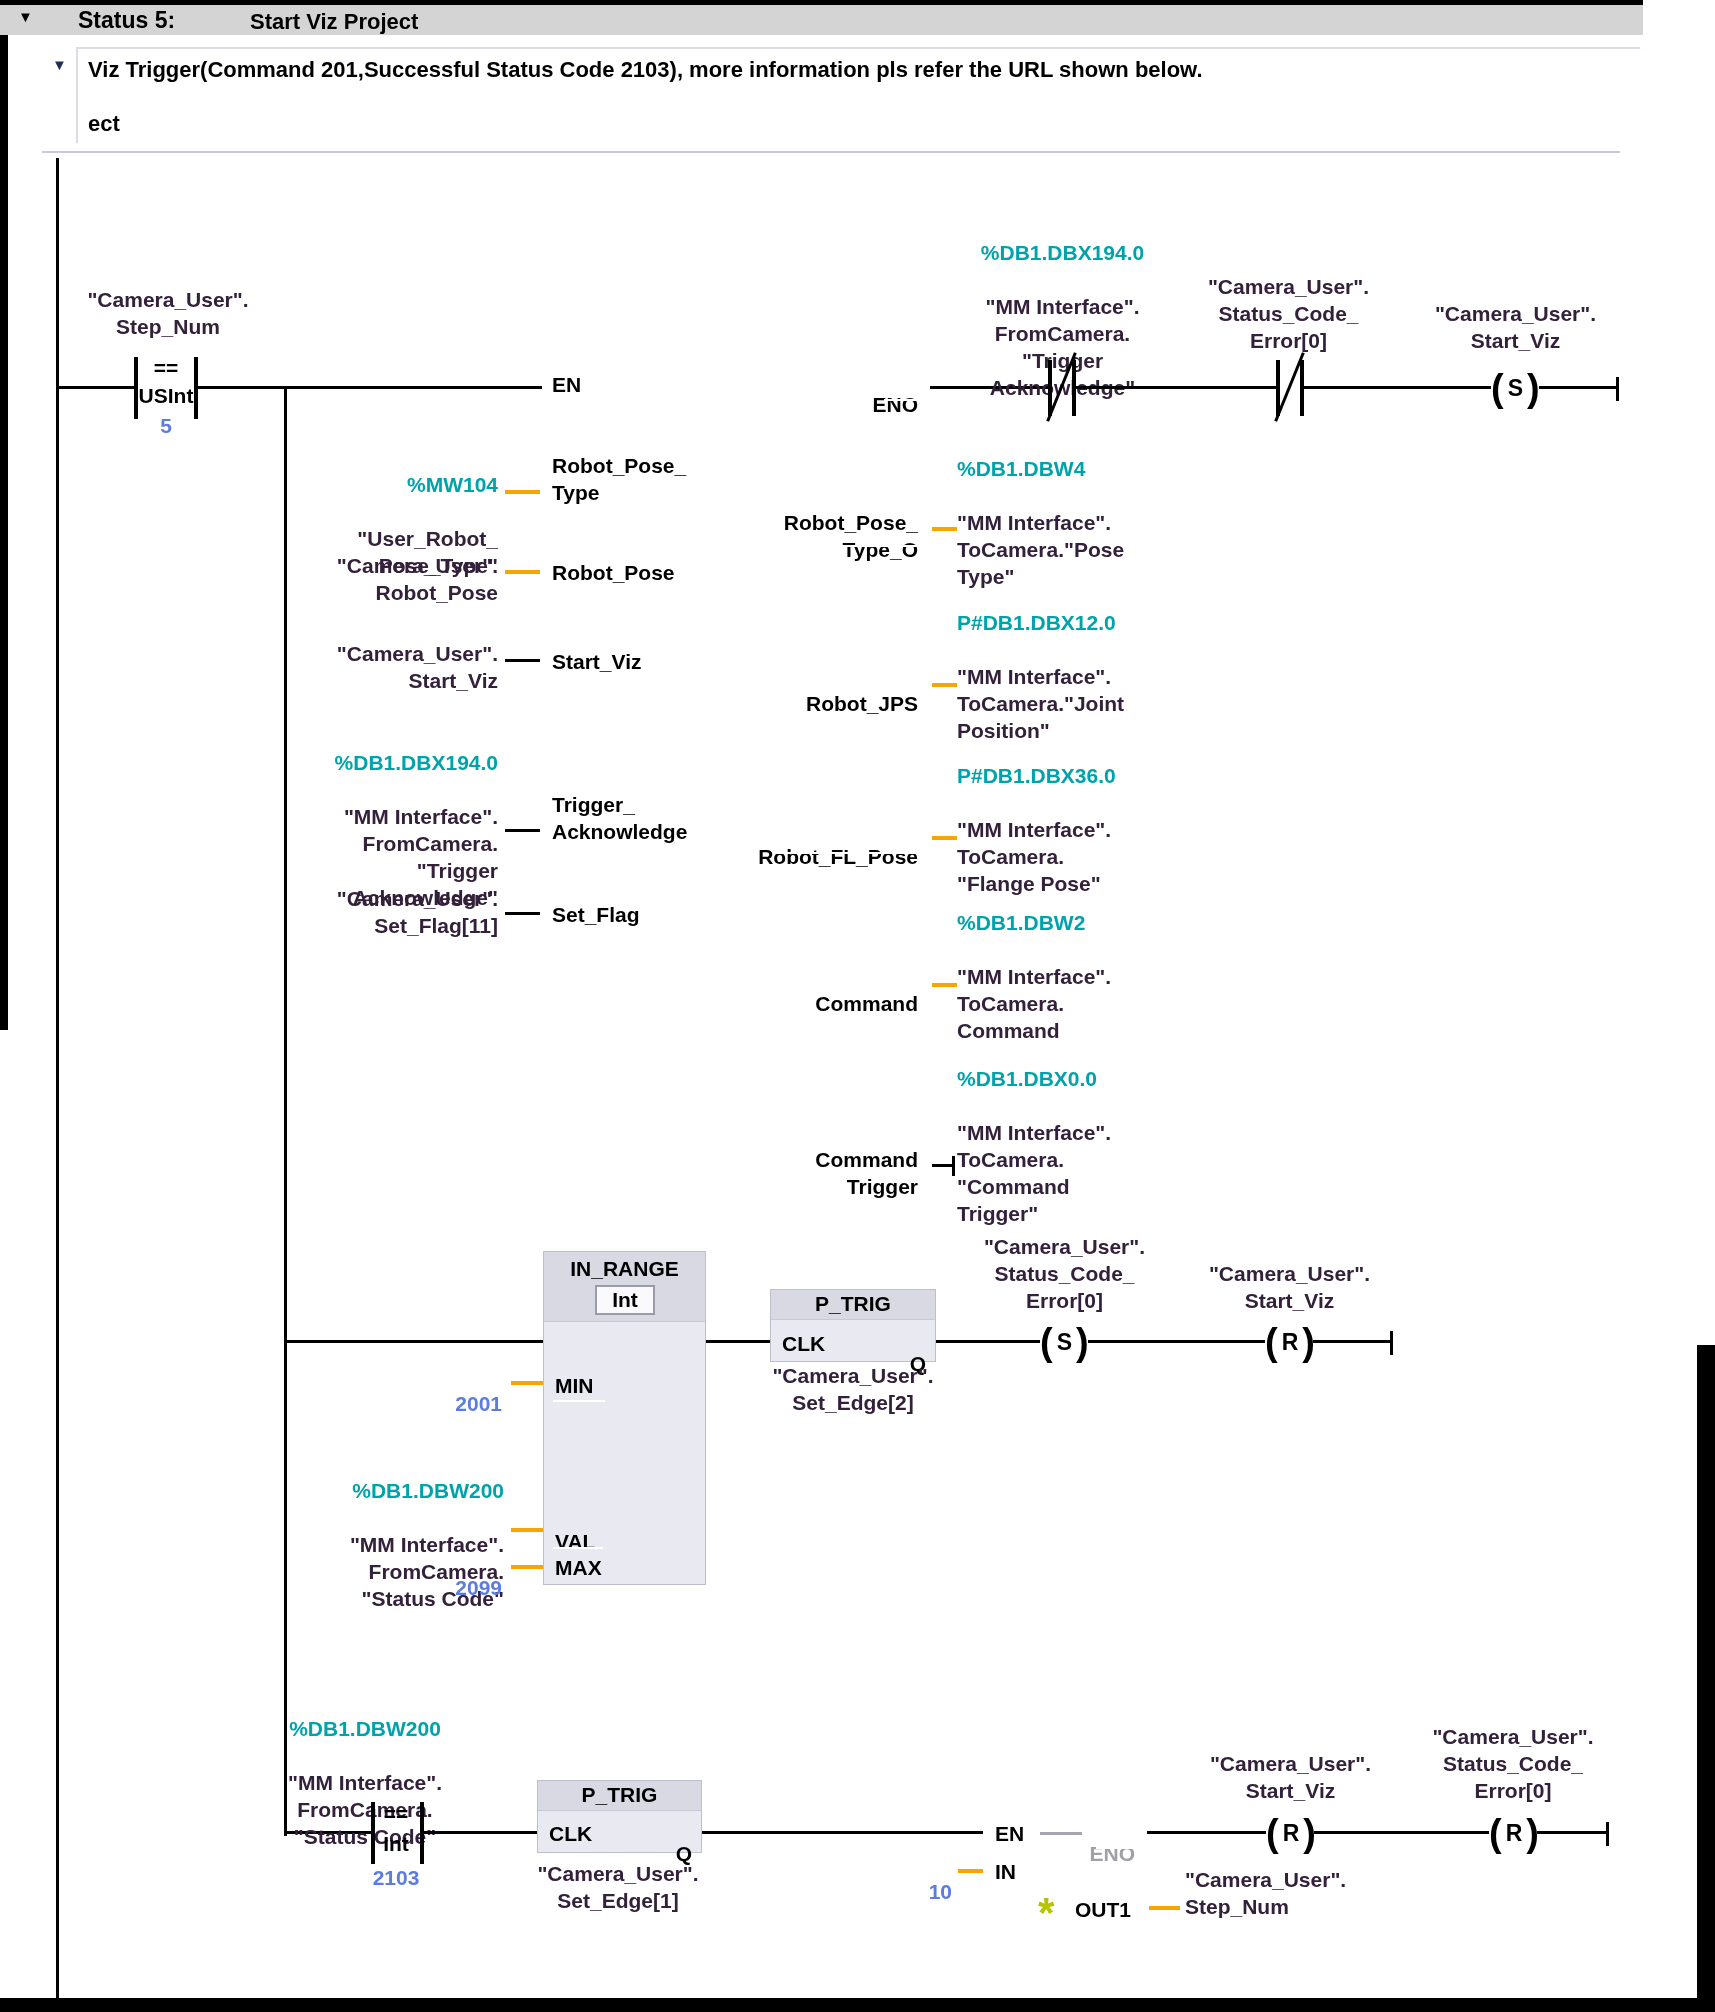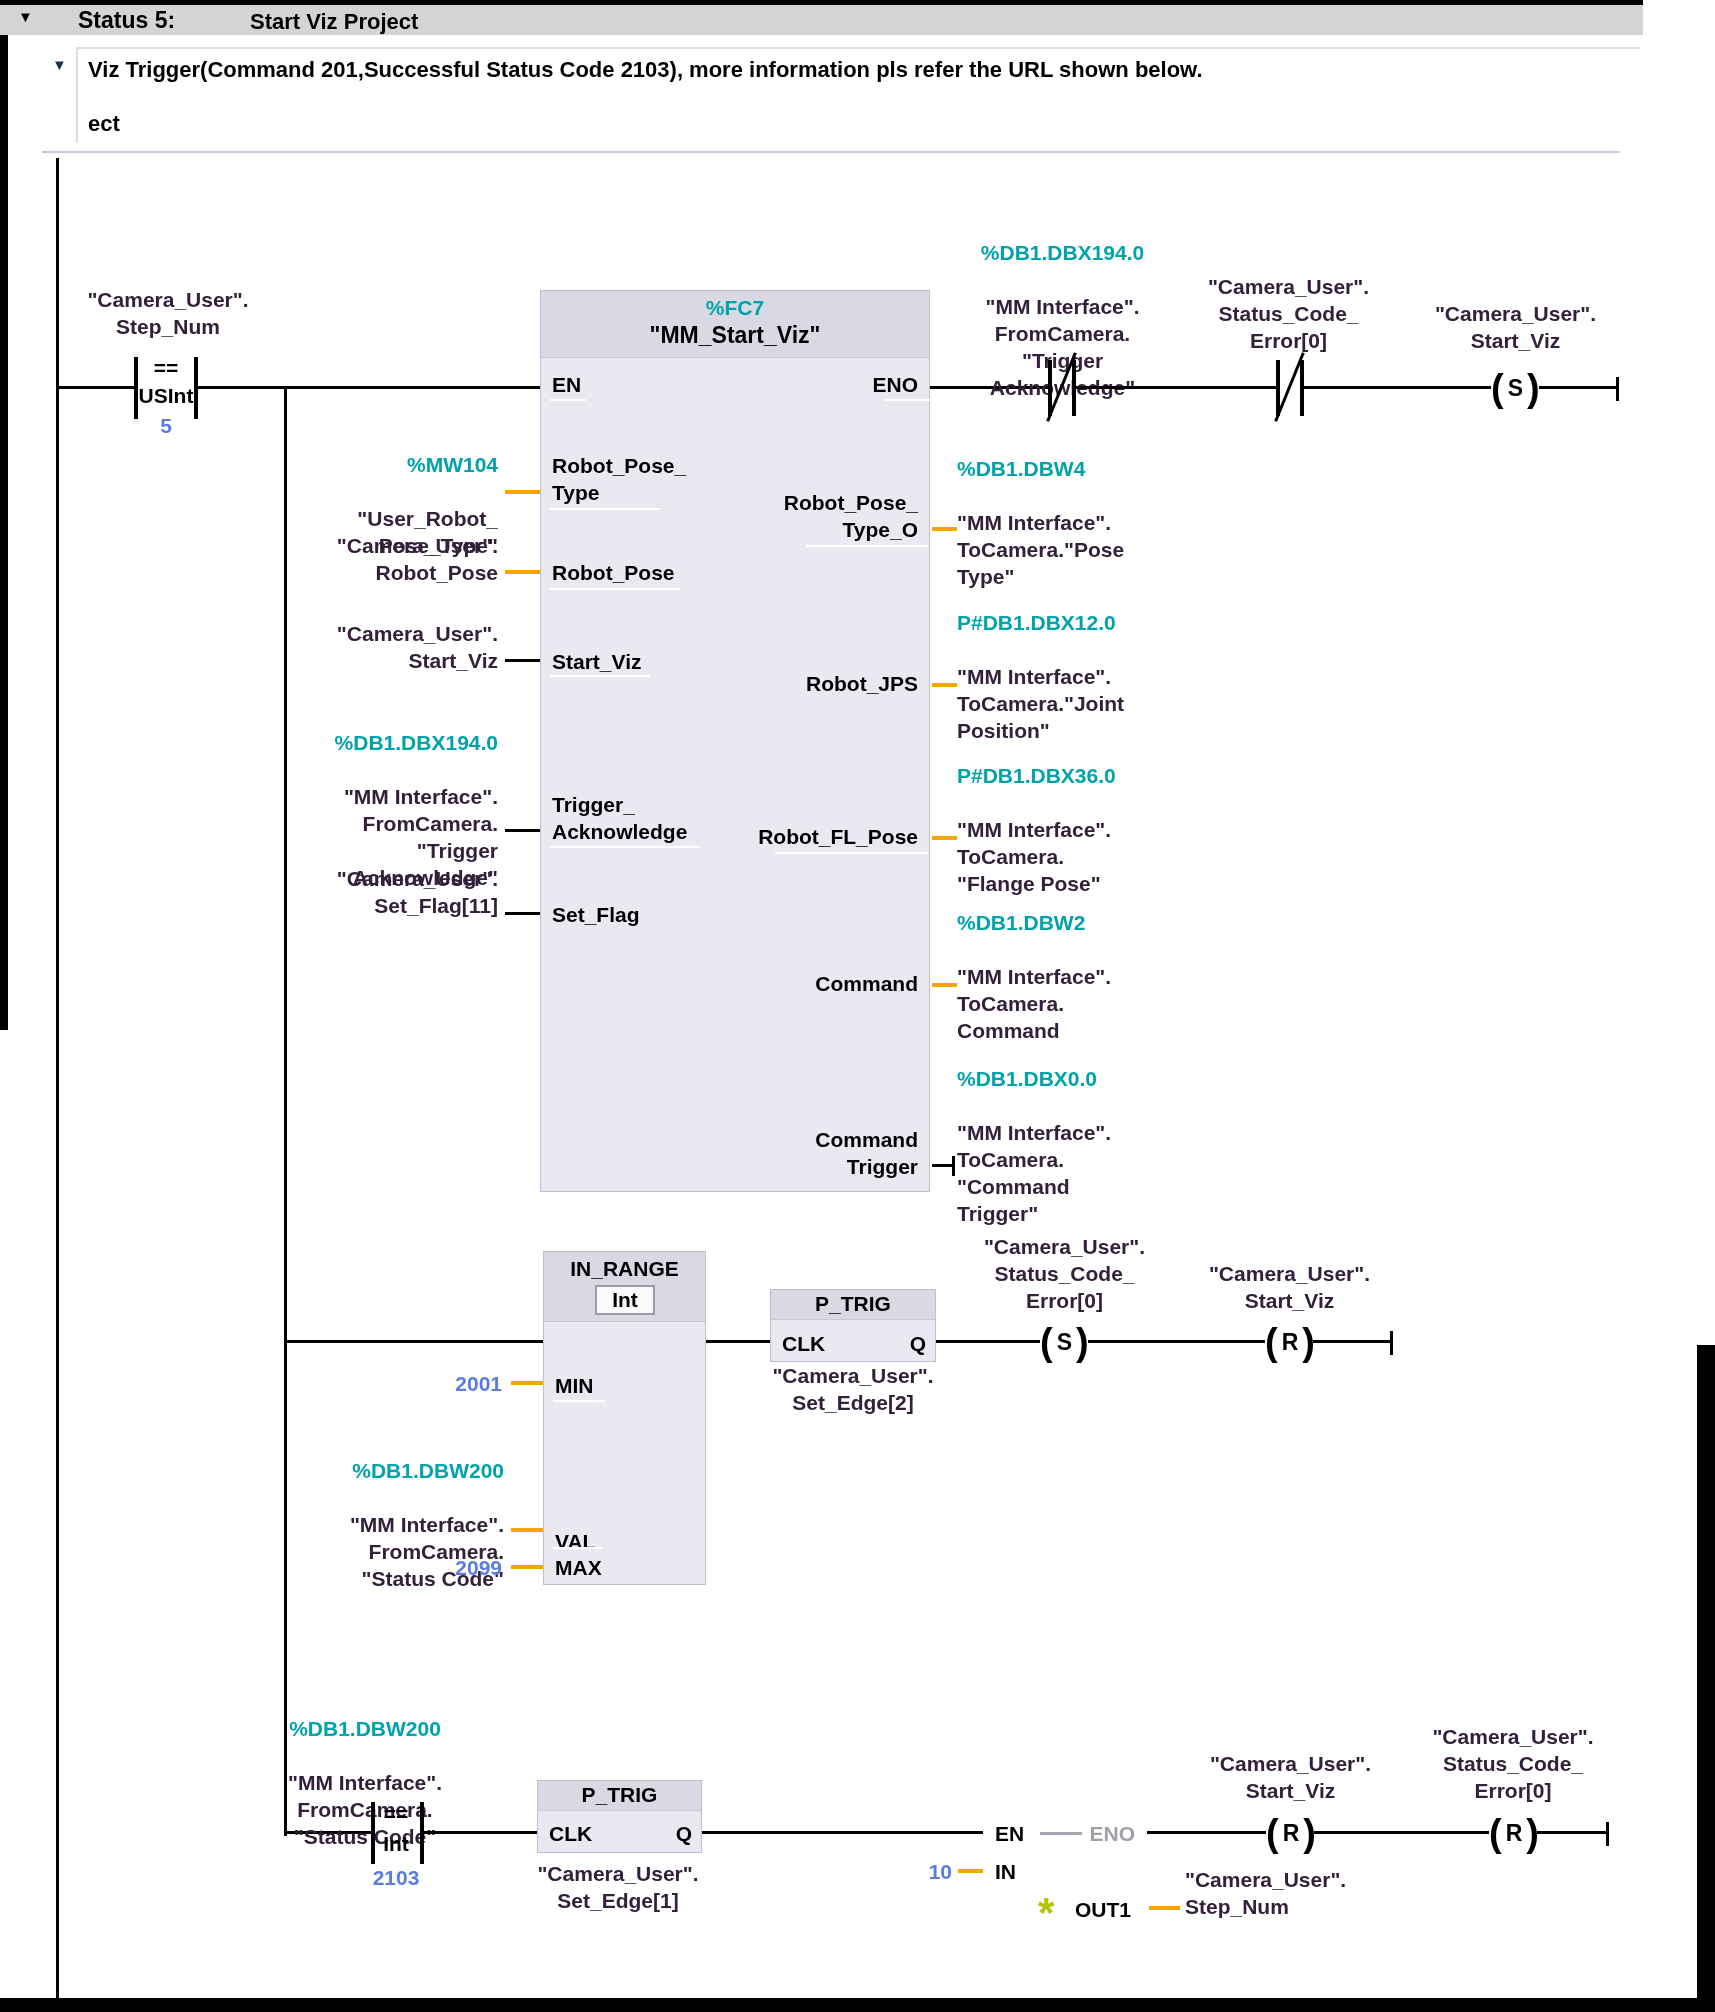--- a/index.html
+++ b/index.html
@@ -10,21 +10,21 @@
   .ho{position:absolute;height:4px;background:#F7A600;}
   .hg{position:absolute;height:3px;background:#A6A6AE;}
   .cb{position:absolute;width:4px;background:#000;}
   .slash{position:absolute;width:3px;height:74px;background:#000;transform:rotate(22deg);}
   .tick{position:absolute;width:3px;height:24px;background:#000;}
   .t{position:absolute;font-weight:bold;font-size:21px;line-height:27px;white-space:pre-line;color:#33203A;}
   .k{color:#000;}
   .addr{color:#00A3AA;}
   .c{color:#5C7CE0;}
   .gray{color:#9EA0A6;}
-  .ra{text-align:right;}
+  .ra{text-align:right;margin-top:20px;}
   .ca{text-align:center;}
   .blk{position:absolute;background:#E9E9F2;border:1px solid #BEBECE;box-sizing:border-box;}
   .blkhdr{position:absolute;left:0;top:0;right:0;background:#D9D9E3;border-bottom:1px solid #C8C8D6;text-align:center;font-weight:bold;color:#000;}
   .wu{position:absolute;height:2px;background:#fff;}
   .coil{position:absolute;display:flex;align-items:center;height:44px;color:#000;font-weight:bold;}
   .coil .p{font-size:38px;line-height:38px;}
   .coil .s{font-size:23px;padding:0 4px;}
   .frame{position:absolute;background:#000;}
   .tri{position:absolute;font-size:15px;color:#000;}
   .comment-line{position:absolute;font-size:22px;line-height:27px;color:#000;font-weight:bold;white-space:nowrap;}
@@ -62,26 +62,20 @@
   <div class="h" style="left:198px;top:386px;width:344px"></div>
 
   <div class="t ca" style="left:55px;top:286px;width:226px">"Camera_User".
 Step_Num</div>
   <div class="cb" style="left:134px;top:357px;height:62px"></div>
   <div class="cb" style="left:194px;top:357px;height:62px"></div>
   <div class="t k ca" style="left:134px;top:354px;width:64px">==</div>
   <div class="t k ca" style="left:126px;top:382px;width:80px">USInt</div>
   <div class="t c ca" style="left:134px;top:412px;width:64px">5</div>
 
-  <div class="blk" style="left:540px;top:290px;width:390px;height:902px">
-    <div class="blkhdr" style="height:66px">
-      <div class="addr" style="font-size:21px;line-height:26px;margin-top:4px">%FC7</div>
-      <div style="font-size:23px;line-height:28px;color:#000">"MM_Start_Viz"</div>
-    </div>
-  </div>
 
   <div class="t k" style="left:552px;top:371px">EN</div>
   <div class="t k ra" style="left:860px;top:371px;width:58px">ENO</div>
   <div class="wu" style="left:550px;top:399px;width:36px"></div>
   <div class="wu" style="left:884px;top:399px;width:46px"></div>
 
   <div class="t k" style="left:552px;top:452px">Robot_Pose_
 Type</div>
   <div class="wu" style="left:550px;top:508px;width:110px"></div>
   <div class="t k" style="left:552px;top:559px">Robot_Pose</div>

